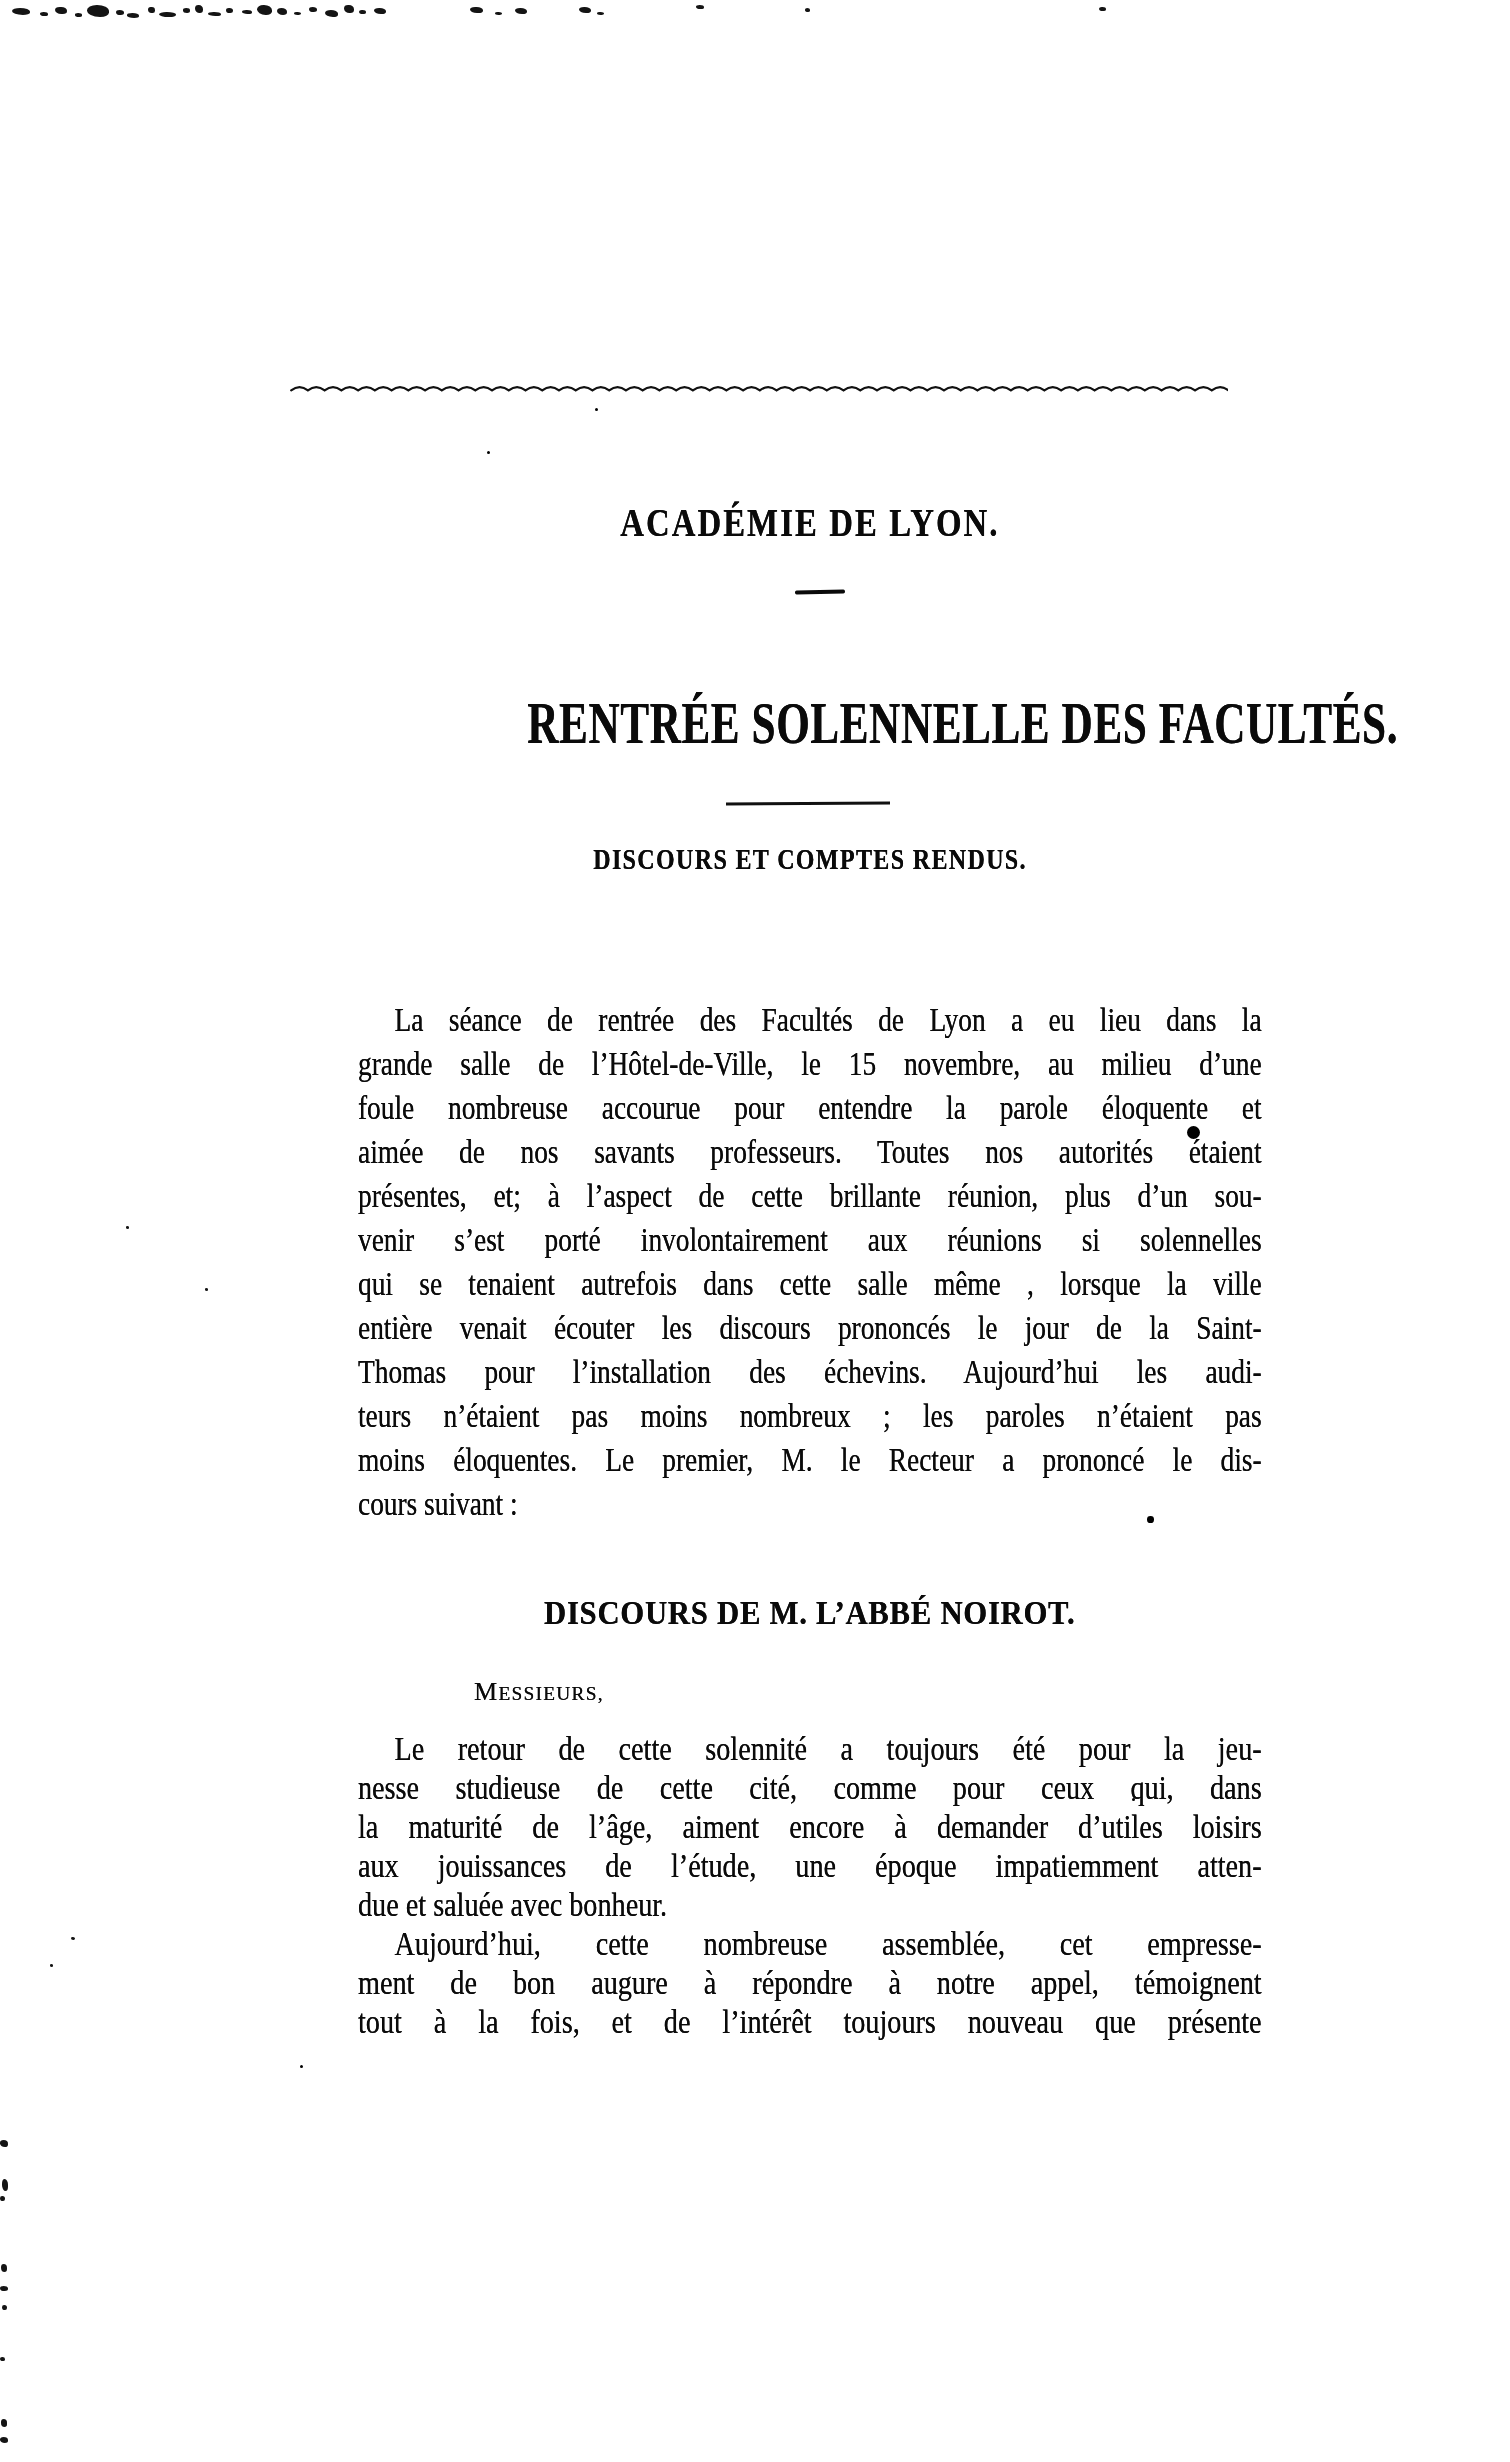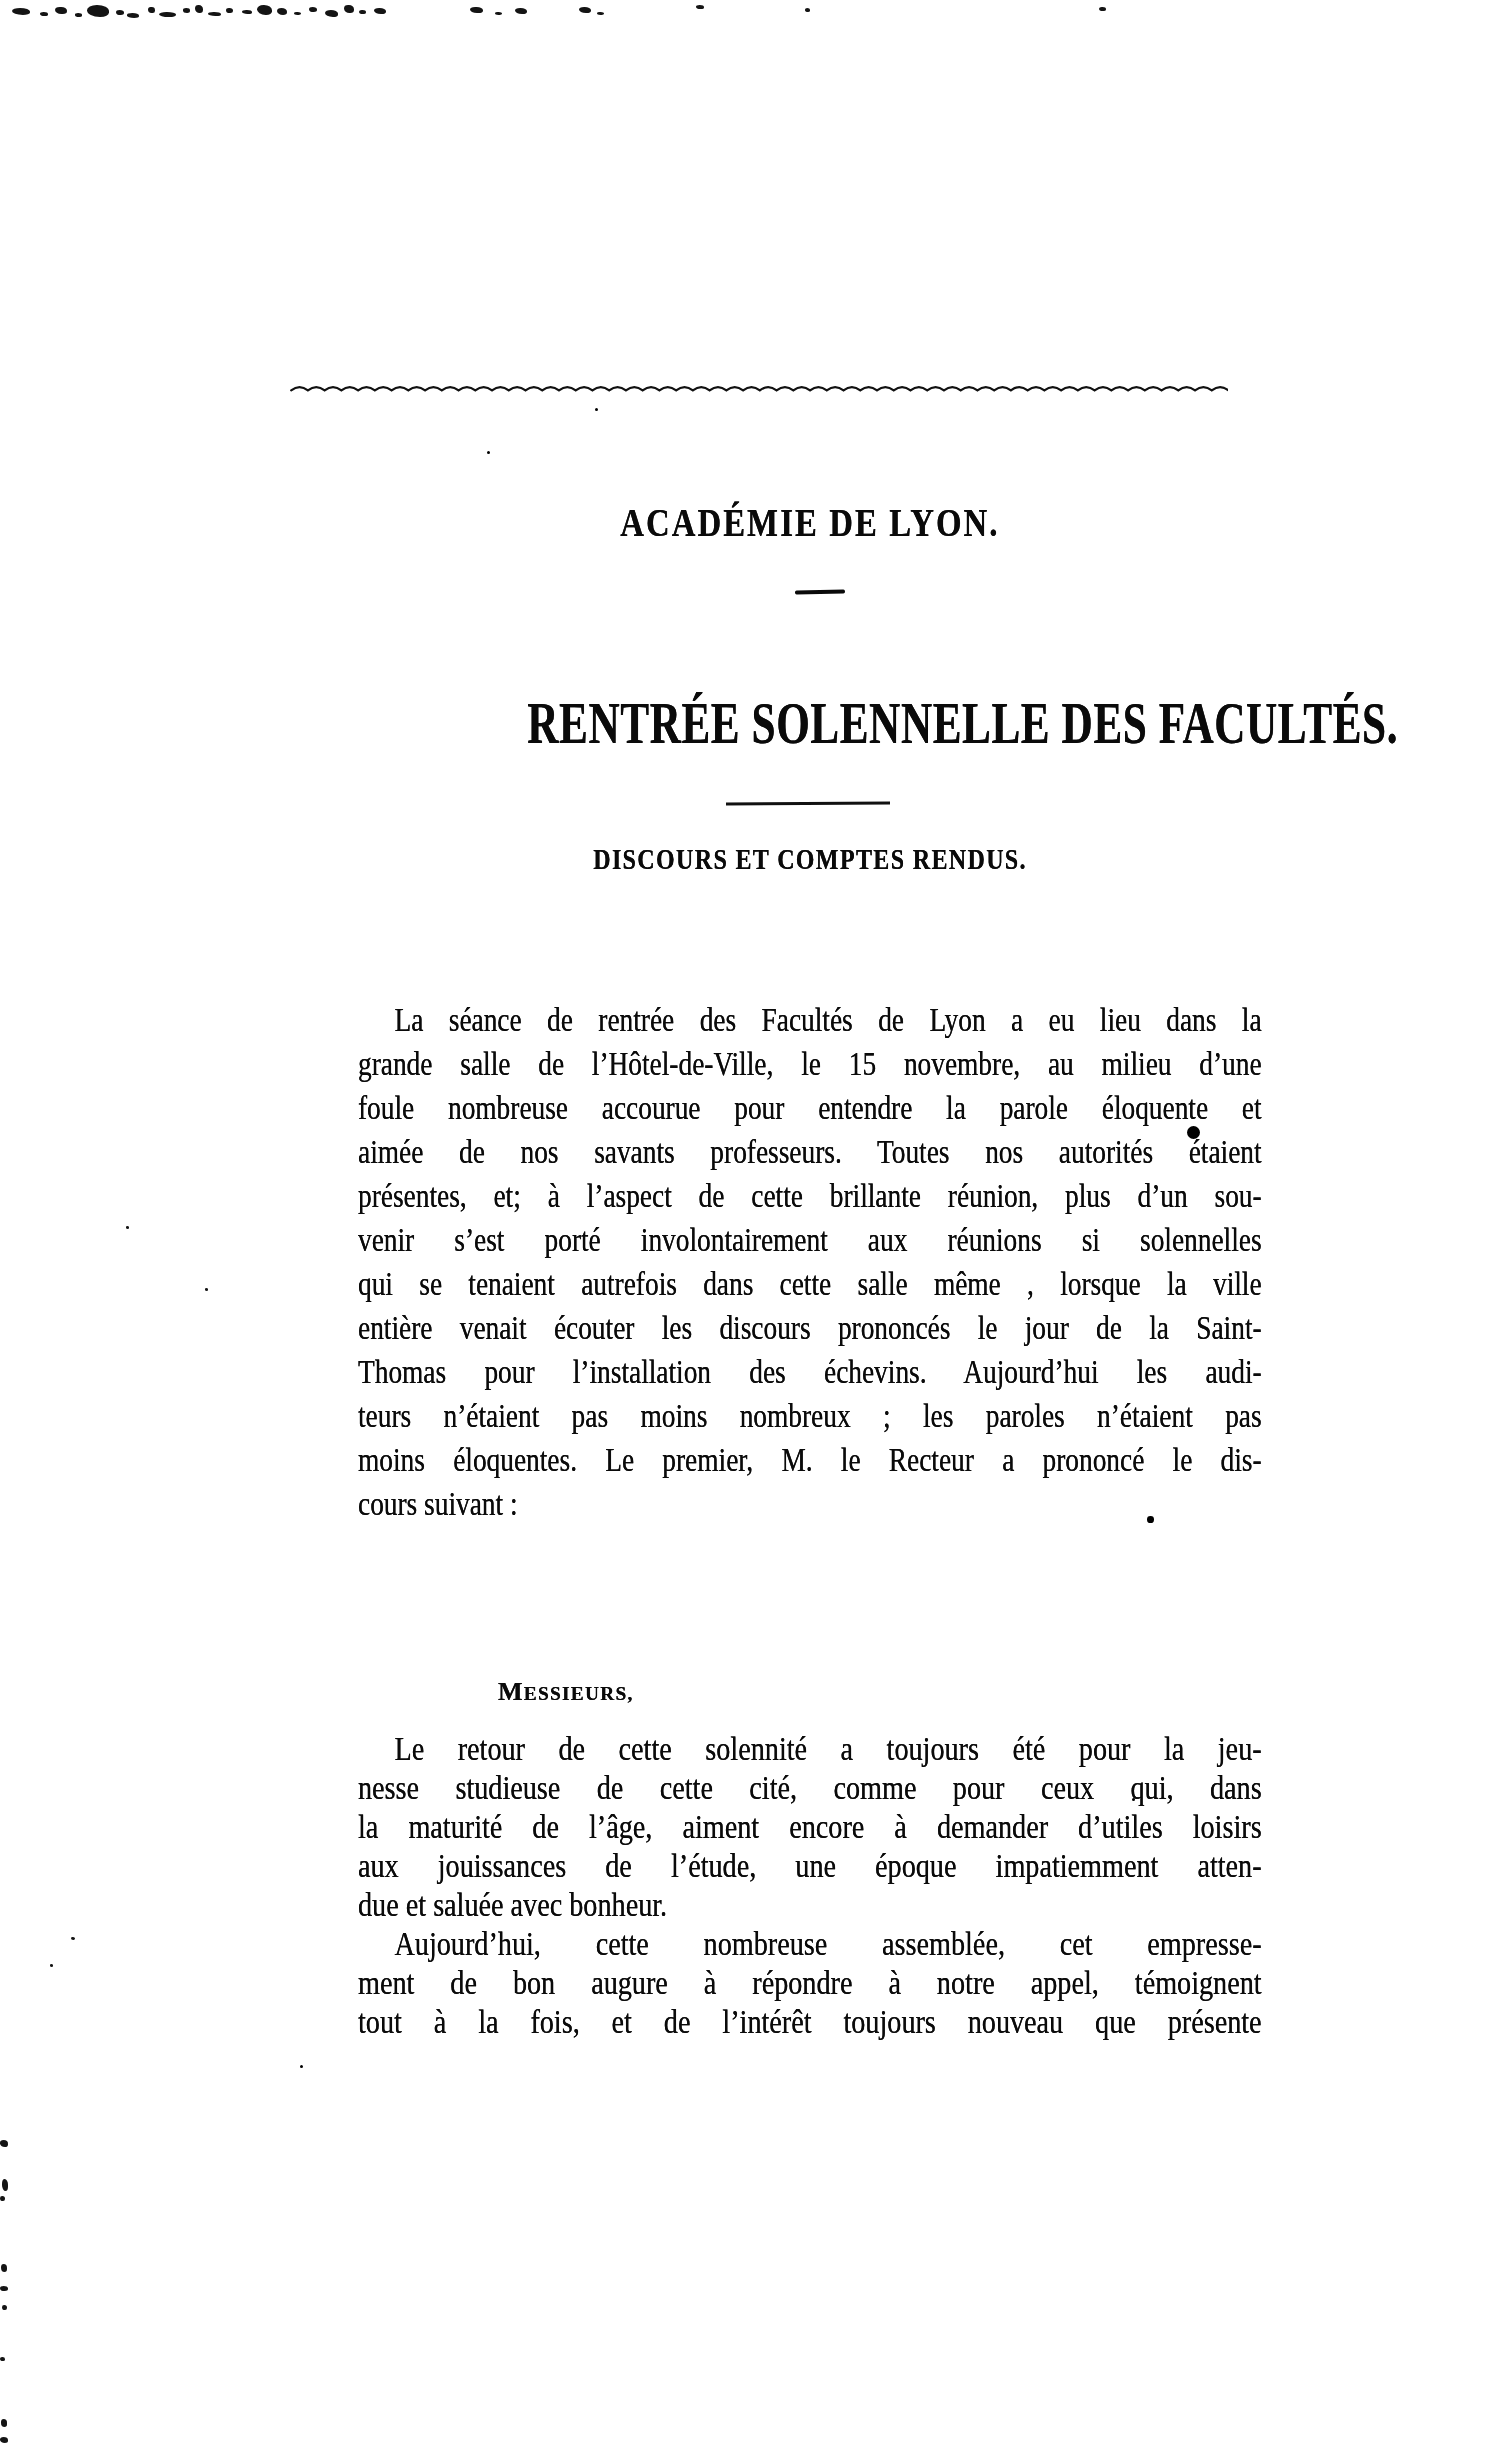--- a/index.html
+++ b/index.html
@@ -54,22 +54,22 @@
     left:358px;width:1090px;
     transform:scaleX(.829);transform-origin:0 0;
   }
   #intro-paragraph{ top:998px; font-size:33px; line-height:44px; }
   #speech-para-1{ top:1729px; font-size:34px; line-height:39px; }
   #speech-para-2{ top:1924px; font-size:34px; line-height:39px; }
   .tline{ text-align:justify; text-align-last:justify; white-space:normal; }
   .tline.rag{ text-align-last:left; }
   .tline.indent{ text-indent:44px; }
   #salutation{
-    left:498px;top:1677px;
-    font-weight:700;letter-spacing:1.3px;white-space:nowrap;text-align:right;
+    left:474px;top:1677px;
+    font-weight:400;letter-spacing:1.3px;white-space:nowrap;text-align:right;
   }
   #salutation .big{font-size:26px;}
   #salutation .small{font-size:19.3px;}
   .speck{position:absolute;background:#000;border-radius:45% 55% 40% 60%;opacity:.92;}
   .inkdot{position:absolute;background:#000;border-radius:50%;}
   #wavy-rule{position:absolute;left:290px;top:382px;}
 </style>
 </head>
 <body>
 
@@ -103,20 +103,23 @@
       <div class="tline">présentes, et; à l’aspect de cette brillante réunion, plus d’un sou-</div>
       <div class="tline">venir s’est porté involontairement aux réunions si solennelles</div>
       <div class="tline">qui se tenaient autrefois dans cette salle même , lorsque la ville</div>
       <div class="tline">entière venait écouter les discours prononcés le jour de la Saint-</div>
       <div class="tline">Thomas pour l’installation des échevins. Aujourd’hui les audi-</div>
       <div class="tline">teurs n’étaient pas moins nombreux ; les paroles n’étaient pas</div>
       <div class="tline">moins éloquentes. Le premier, M. le Recteur a prononcé le dis-</div>
       <div class="tline rag">cours suivant :</div>
     </div>
 
+  <div id="speech-heading" class="colcenter ink" style="top:1595px">
+    <span>DISCOURS DE M. L’ABBÉ NOIROT.</span>
+  </div>
 
   <div id="salutation" class="abs ink">
     <span class="big">M</span><span class="small">ESSIEURS,</span>
   </div>
 
   <div id="speech-para-1" class="textblock ink">
       <div class="tline indent">Le retour de cette solennité a toujours été pour la jeu-</div>
       <div class="tline">nesse studieuse de cette cité, comme pour ceux qui, dans</div>
       <div class="tline">la maturité de l’âge, aiment encore à demander d’utiles loisirs</div>
       <div class="tline">aux jouissances de l’étude, une époque impatiemment atten-</div>

